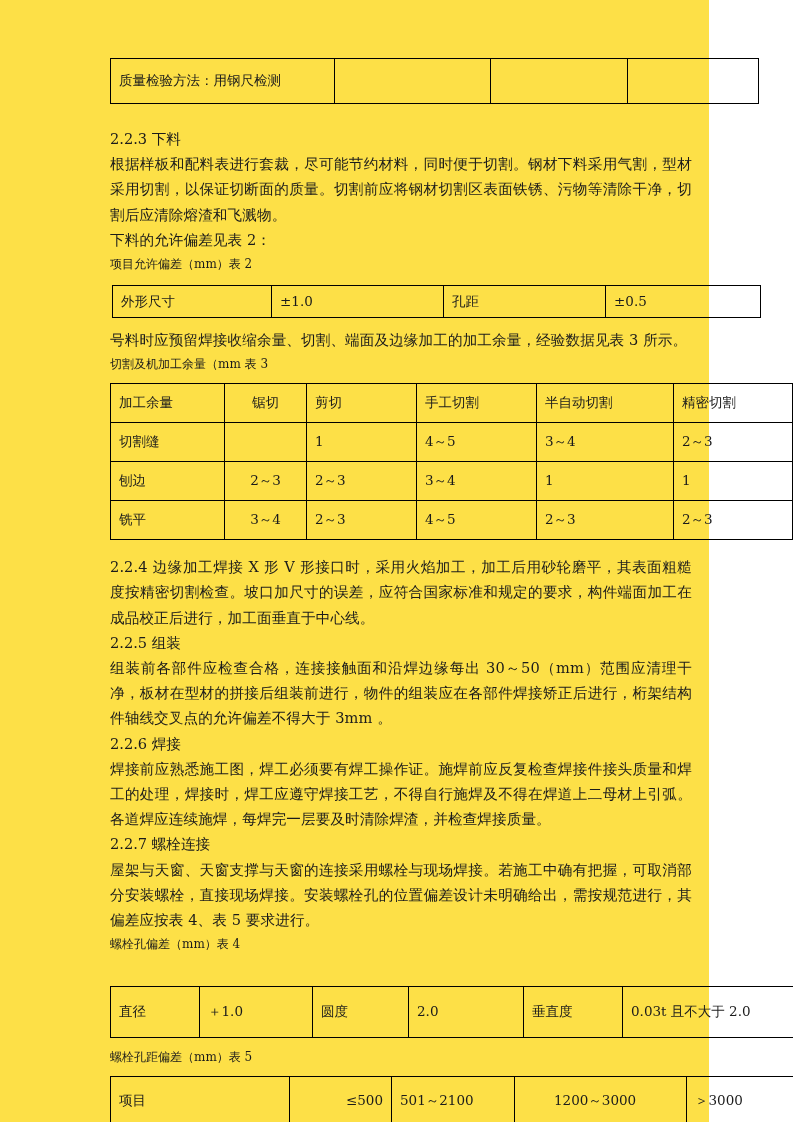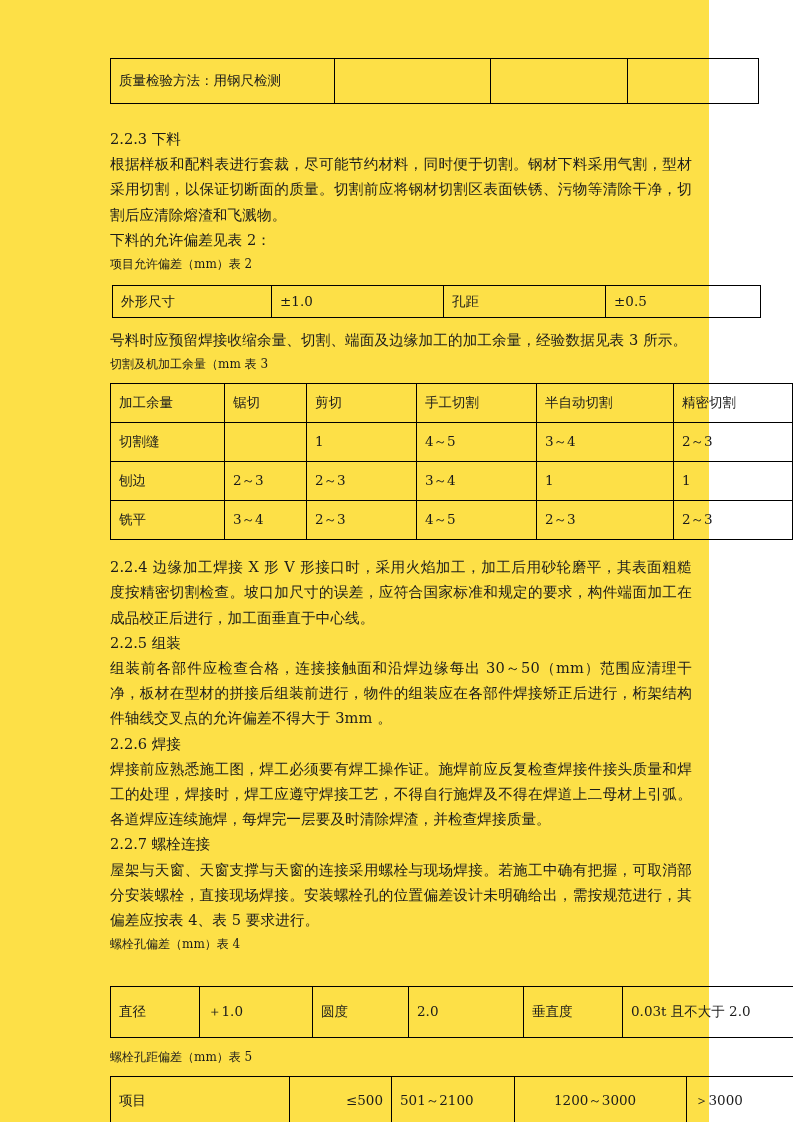--- a/index.html
+++ b/index.html
@@ -58,21 +58,21 @@
   .tbl-dev td { height: 21px; padding-top: 3px; padding-bottom: 3px; }
   .tbl-dev .c0 { width: 142px; }
   .tbl-dev .c1 { width: 155px; }
   .tbl-dev .c2 { width: 145px; }
   .tbl-dev .c3 { width: 138px; }
 
   
   .tbl-mach { width: 580px; margin: 0; }
   .tbl-mach td { height: 28px; }
   .tbl-mach .c0 { width: 97px; }
-  .tbl-mach .c1 { width: 65px; }
+  .tbl-mach .c1 { width: 65px; text-align: center; }
   .tbl-mach .c2 { width: 93px; }
   .tbl-mach .c3 { width: 103px; }
   .tbl-mach .c4 { width: 120px; }
   .tbl-mach .c5 { width: 102px; }
 
   
   .tbl-hole { width: 597px; margin: 0; }
   .tbl-hole td { height: 40px; }
   .tbl-hole .c0 { width: 72px; }
   .tbl-hole .c1 { width: 96px; }

